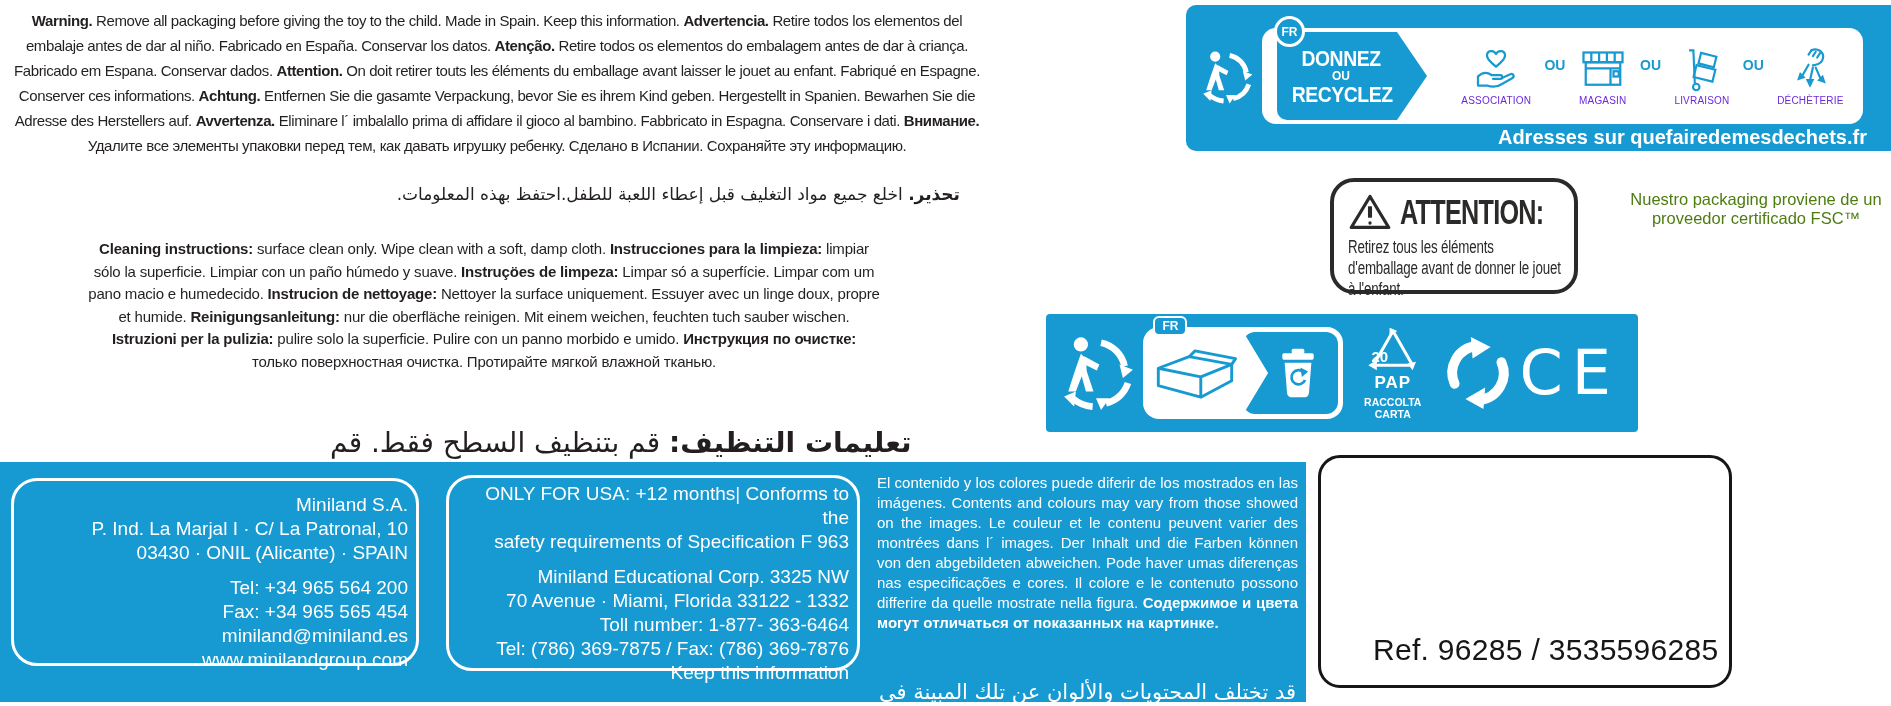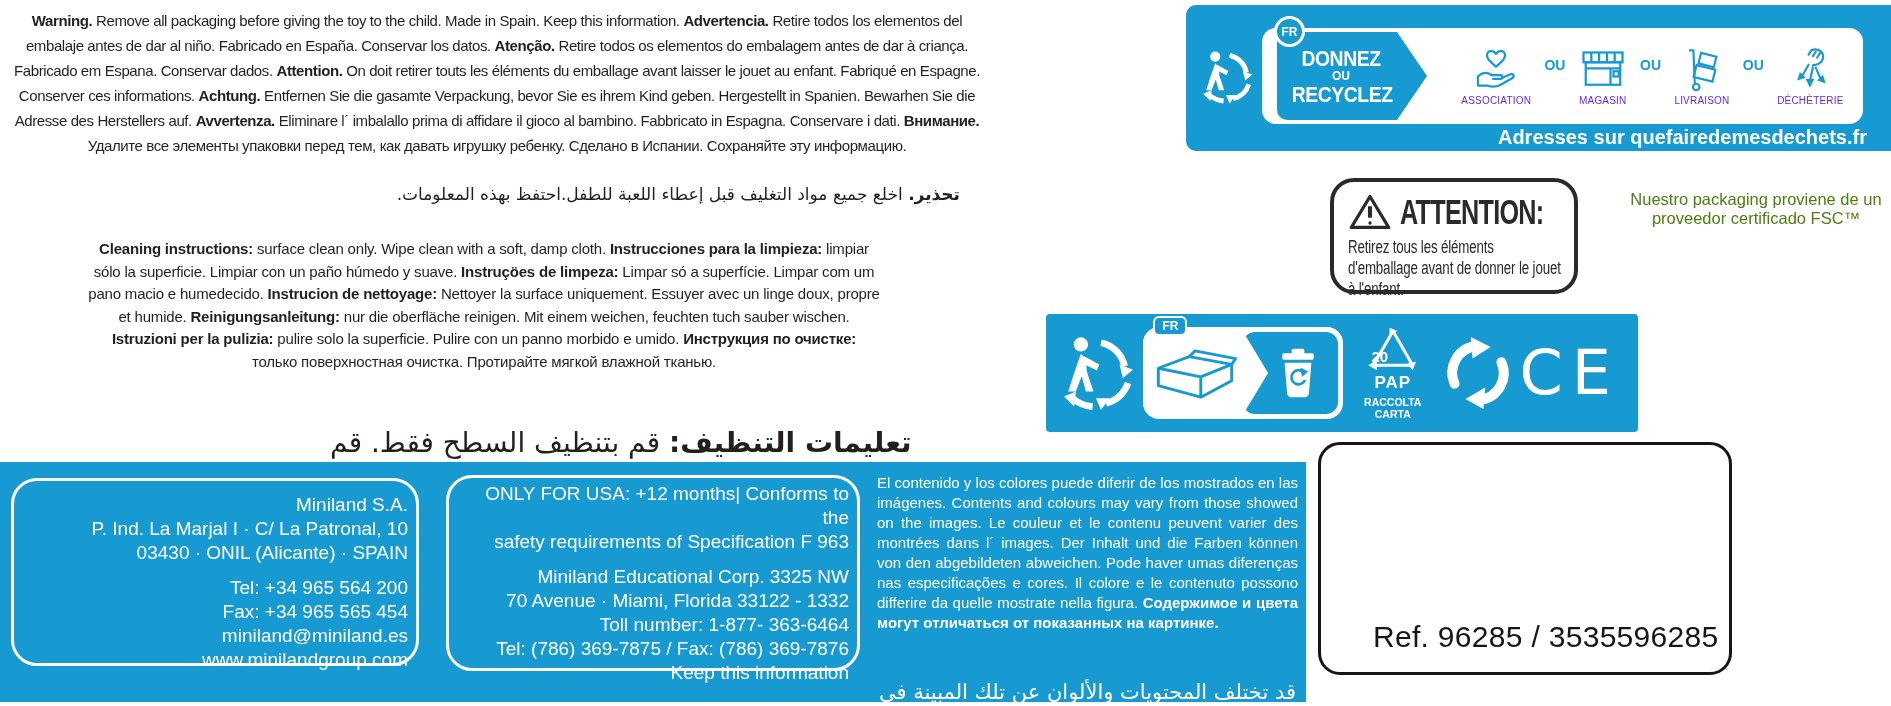--- a/index.html
+++ b/index.html
@@ -86,21 +86,21 @@
   .bottom-blue{position:absolute;left:0;top:462px;width:1306px;height:240px;background:#1799D1;}
   .white-round-box{position:absolute;border:3px solid #fff;border-radius:26px;color:#fff;box-sizing:border-box;text-align:right;}
   .addr-box{left:11px;top:16px;width:408px;height:188px;padding:12px 8px 0 22px;font-size:19px;line-height:24px;}
   .usa-box{left:446px;top:13px;width:414px;height:196px;padding:4px 8px 0 18px;font-size:19px;line-height:24px;}
   .group2{margin-top:11px;}
   .disclaimer{position:absolute;left:877px;top:11px;width:421px;color:#fff;font-size:15px;
               line-height:20px;text-align:justify;}
   .disclaimer-ar{position:absolute;left:877px;top:218px;width:421px;color:#fff;font-size:21px;text-align:center;}
 
   
-  .ref-box{position:absolute;left:1318px;top:442px;width:414px;height:233px;background:#fff;
+  .ref-box{position:absolute;left:1318px;top:455px;width:414px;height:233px;background:#fff;
            border:3.5px solid #161616;border-radius:22px;box-sizing:border-box;}
   .ref-text{position:absolute;left:52px;bottom:18px;font-size:30px;color:#161616;letter-spacing:0.3px;}
 </style>
 </head>
 <body>
 
 <div class="canvas">
 
   <div class="top-text"><b>Warning.</b><span> Remove all packaging before giving the toy to the child. Made in Spain. Keep this information. </span><b>Advertencia.</b><span> Retire todos los elementos del embalaje antes de dar al niño. Fabricado en España. Conservar los datos. </span><b>Atenção.</b><span> Retire todos os elementos do embalagem antes de dar à criança. Fabricado em Espana. Conservar dados. </span><b>Attention.</b><span> On doit retirer touts les éléments du emballage avant laisser le jouet au enfant. Fabriqué en Espagne. Conserver ces informations. </span><b>Achtung.</b><span> Entfernen Sie die gasamte Verpackung, bevor Sie es ihrem Kind geben. Hergestellt in Spanien. Bewarhen Sie die Adresse des Herstellers auf. </span><b>Avvertenza.</b><span> Eliminare l´ imbalallo prima di affidare il gioco al bambino. Fabbricato in Espagna. Conservare i dati. </span><b>Внимание.</b><span> Удалите все элементы упаковки перед тем, как давать игрушку ребенку. Сделано в Испании. Сохраняйте эту информацию.</span></div>
   <div class="top-text-ar ar"><b>تحذير.</b><span> اخلع جميع مواد التغليف قبل إعطاء اللعبة للطفل.احتفظ بهذه المعلومات.</span></div>

